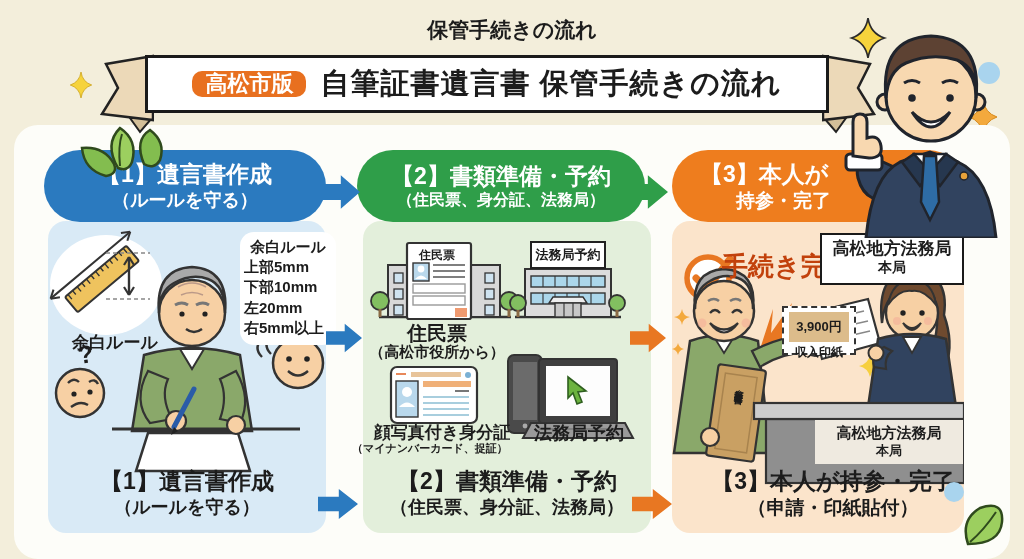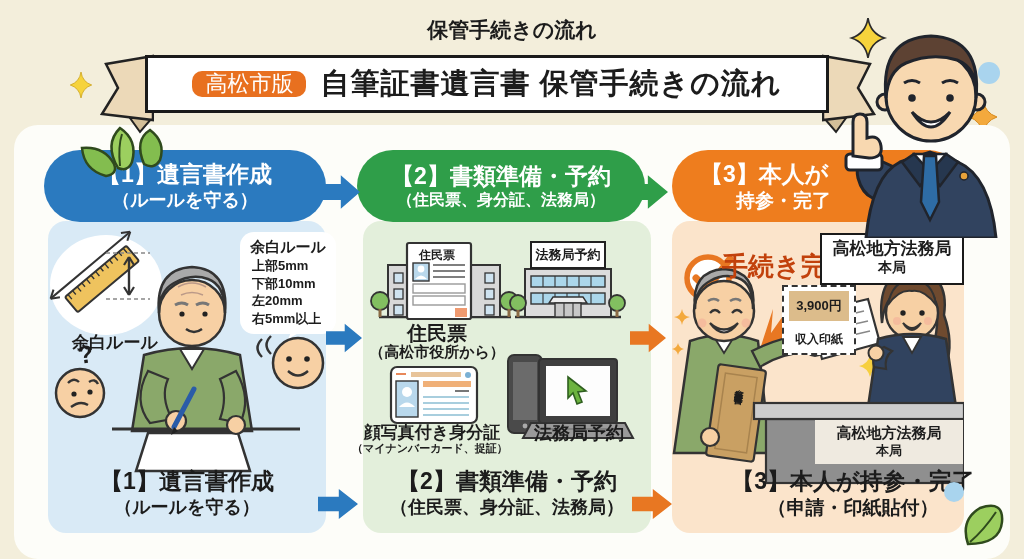--- a/index.html
+++ b/index.html
@@ -5,21 +5,21 @@
   *{margin:0;padding:0;box-sizing:border-box}
   html,body{background:#f3eedb}
   .stage{position:relative;width:1024px;height:559px;background:#f3eedb;overflow:hidden;
          font-family:"Liberation Sans","DejaVu Sans",sans-serif;color:#1c1c1c}
   .abs{position:absolute}
   .t{position:absolute;white-space:nowrap;color:#1c1c1c}
   
   .office{left:0;right:0;top:16px;text-align:center;font-size:21px;font-weight:800}
   .banner{left:145px;top:55px;width:684px;height:58px;background:#fff;border:3px solid #1a1a1a;
           display:flex;align-items:center;justify-content:center;gap:14px;z-index:4}
-  .badge{background:#e8701f;color:#fff;font-size:22px;font-weight:400;padding:0 13px;border-radius:10px;line-height:1.2}
+  .badge{background:#e8701f;color:#fff;font-size:22px;font-weight:700;padding:0 13px;border-radius:10px;line-height:1.2}
   .banner-title{font-size:29px;font-weight:700;letter-spacing:1px}
   
   .panel{left:14px;top:125px;width:996px;height:434px;background:#fdfdf9;border-radius:24px}
   
   .pill{position:absolute;border-radius:38px;color:#fff;display:flex;flex-direction:column;
         align-items:center;justify-content:center;z-index:2;line-height:1.25}
   .pill .l1{font-size:23px;font-weight:800}
   .pill .l2{font-size:18px;font-weight:700}
   .pill1{left:44px;top:150px;width:282px;height:72px;background:#2b7abf}
   .pill2{left:357px;top:150px;width:288px;height:72px;background:#2f9e49}
@@ -31,46 +31,46 @@
   .body2{left:363px;top:221px;width:288px;height:312px;background:#e3efdb;border-radius:18px;z-index:1}
   .body3{left:672px;top:221px;width:292px;height:312px;background:#fbe4cb;border-radius:18px;z-index:1}
   .art{position:absolute;z-index:2}
   .txt{z-index:3}
   
   .cap{position:absolute;text-align:center;z-index:3;line-height:1.25}
   .cap .c1{font-size:23px;font-weight:800}
   .cap .c2{font-size:18px;font-weight:700}
   .cap1{left:48px;top:467px;width:278px}
   .cap2{left:363px;top:467px;width:288px}
-  .cap3{left:712px;top:467px;width:282px}
+  .cap3{left:692px;top:467px;width:282px}
   .cap3 .c2{font-size:19px}
   
   .ruler-label{left:50px;top:331px;width:130px;text-align:center;font-size:17px;font-weight:800}
   .bubble{left:240px;top:232px;width:96px;background:#fff;border-radius:14px;padding:6px 4px 7px;z-index:3}
   .bubble .bt{font-size:15px;font-weight:800;text-align:center}
-  .bubble .bl{font-size:13px;font-weight:800;line-height:1.35;margin-left:8px}
+  .bubble .bl{font-size:15px;font-weight:800;line-height:1.35;}
   .qmark{left:78px;top:340px;font-size:25px;font-weight:800;transform:rotate(-8deg)}
   
   .doc-title{left:405px;top:247px;width:64px;text-align:center;font-size:12px;font-weight:800}
   .bureau-sign{left:530px;top:241px;width:76px;height:28px;background:#fff;border:2px solid #222;
                text-align:center;font-size:13px;font-weight:800;line-height:24px;z-index:3}
   .cap-jyumin{left:375px;top:320px;width:124px;text-align:center;font-size:20px;font-weight:800}
   .cap-jyumin-s{left:367px;top:343px;width:140px;text-align:center;font-size:15px;font-weight:700}
-  .cap-id{left:354px;top:421px;width:156px;text-align:center;font-size:17px;font-weight:800}
+  .cap-id{left:364px;top:421px;width:156px;text-align:center;font-size:17px;font-weight:800}
   .cap-id-s{left:352px;top:441px;width:168px;text-align:left;font-size:11px;font-weight:700}
   .cap-laptop{left:518px;top:421px;width:122px;text-align:center;font-size:18px;font-weight:800}
   
   .status{left:722px;top:249px;font-size:26px;font-weight:800;color:#c2410c}
   .office-box{left:820px;top:233px;width:144px;height:52px;background:#fff;border:2.5px solid #1a1a1a;
               text-align:center;line-height:1.25;padding-top:3px;z-index:3}
   .office-box .o1{font-size:17px;font-weight:800}
   .office-box .o2{font-size:14px;font-weight:800}
-  .stamp{left:782px;top:285px;width:74px;height:70px;background:#fff;border:2px dashed #333;z-index:3;text-align:center}
+  .stamp{left:782px;top:306px;width:74px;height:49px;background:#fff;border:2px dashed #333;z-index:3;text-align:center}
   .stamp .price{margin:4px 5px 0;height:30px;background:#dcbc8b;font-size:13px;font-weight:800;line-height:30px}
-  .stamp .slabel{font-size:12px;font-weight:800;margin-top:10px}
+  .stamp .slabel{font-size:12px;font-weight:800;margin-top:2px}
   .env-label{left:729px;top:382px;height:74px;writing-mode:vertical-rl;font-size:9px;font-weight:700;
              transform:rotate(7deg);z-index:4;letter-spacing:1px}
   .counter-sign{left:815px;top:420px;width:148px;height:44px;background:#efeae0;text-align:center;
                 line-height:1.3;padding-top:3px;z-index:3}
   .counter-sign .o1{font-size:15px;font-weight:800}
   .counter-sign .o2{font-size:13px;font-weight:800}
   
   .arrow{position:absolute;z-index:4}
   .arrow i{display:block;width:100%;height:100%;
            clip-path:polygon(0 30%,52% 30%,52% 8%,100% 50%,52% 92%,52% 70%,0 70%)}

